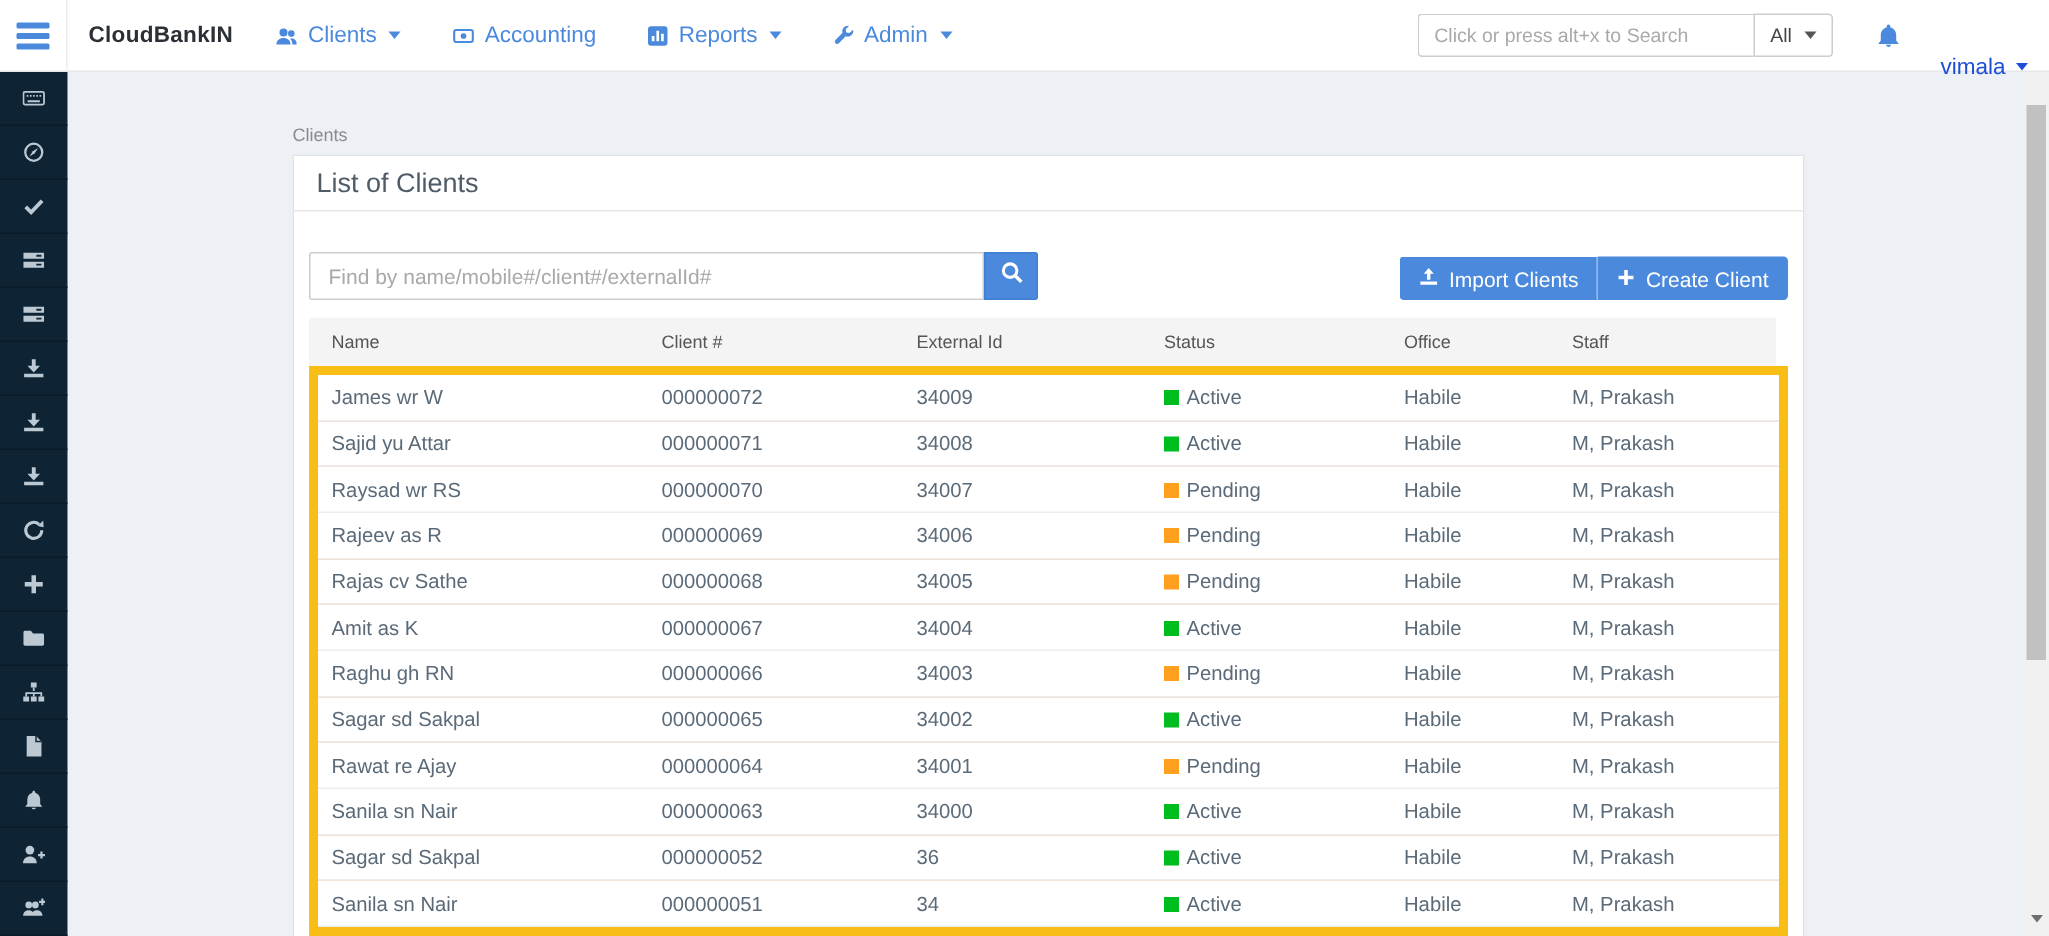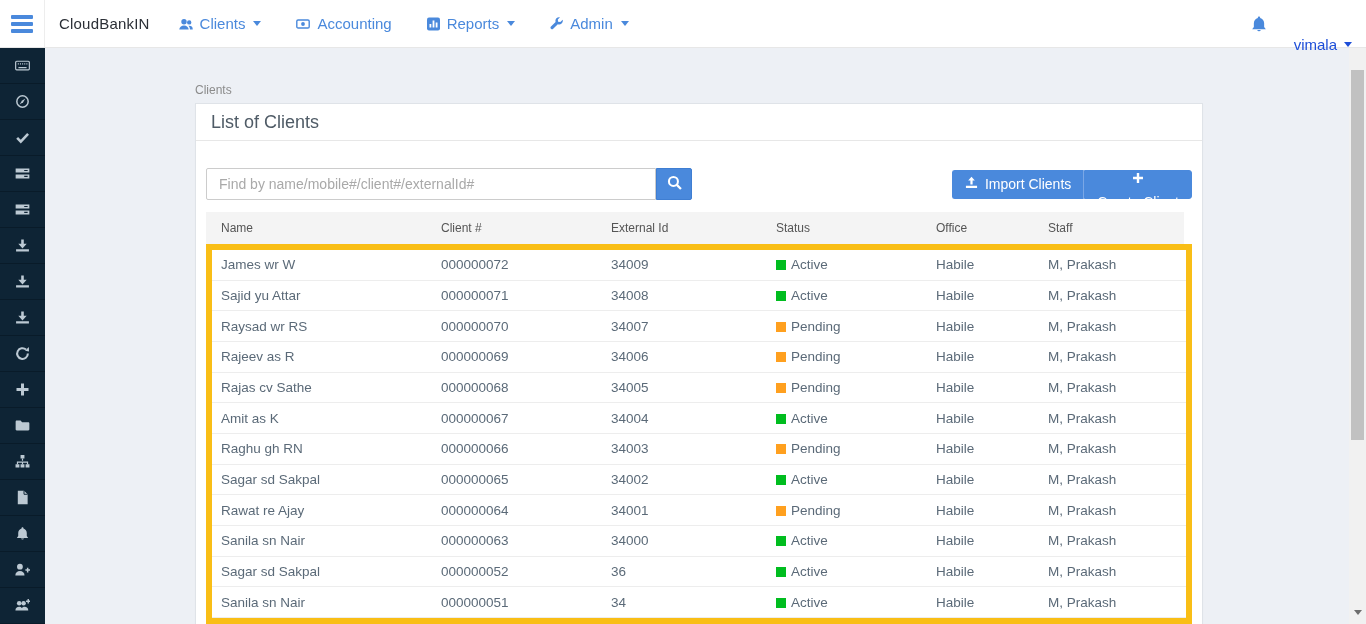--- a/index.html
+++ b/index.html
@@ -5,21 +5,21 @@
   * { margin:0; padding:0; box-sizing:border-box; }
   html,body { width:1366px; height:624px; overflow:hidden;
     font-family:"Liberation Sans","DejaVu Sans",sans-serif; background:#edf0f5; }
 
   
   .topnav { position:absolute; top:0; left:0; width:1366px; height:48px; background:#fff;
     border-bottom:1px solid #e7e7e7; display:flex; align-items:center; z-index:5; }
   .hamburger { width:45px; height:47px; display:flex; flex-direction:column; justify-content:center;
     align-items:center; gap:3px; border-right:1px solid #ededed; cursor:pointer; }
   .hamburger i { display:block; width:22px; height:4px; background:#4a89dc; border-radius:1px; }
-  .brand { font-size:15px; font-weight:normal; color:#2b2f36; margin:0 28px 0 14px; letter-spacing:.2px; }
+  .brand { font-size:15px; font-weight:bold; color:#2b2f36; margin:0 28px 0 14px; letter-spacing:.2px; }
   .nav-items { display:flex; align-items:center; gap:34px; }
   .nav-item { display:flex; align-items:center; gap:6px; color:#4a89dc; font-size:15px; cursor:pointer; }
   .nav-item svg { display:block; }
   .caret { display:inline-block; width:0; height:0; border-left:4px solid transparent;
     border-right:4px solid transparent; border-top:5px solid currentColor; margin-left:2px; }
   .nav-right { margin-left:auto; display:flex; align-items:center; margin-right:14px; }
   .nav-search { display:flex; align-items:stretch; height:29px; }
   .nav-search input { width:224px; border:1px solid #ccc; border-right:none; border-radius:3px 0 0 3px;
     padding:0 10px; font-size:13px; color:#555; outline:none; font-family:inherit; }
   .nav-search input::placeholder { color:#a9a9a9; }
@@ -36,32 +36,32 @@
   .side-item svg { display:block; }
 
   
   .content { position:absolute; top:48px; left:45px; width:1304px; height:576px; background:#edf0f5; overflow:hidden; }
   .breadcrumb { position:absolute; top:35px; left:150px; font-size:12px; color:#8b8b8b; }
   .panel { position:absolute; top:55px; left:150px; width:1008px; height:600px; background:#fff;
     border:1px solid #dfe3e8; box-shadow:0 1px 1px rgba(0,0,0,.04); }
   .panel-heading { height:37px; line-height:37px; padding:0 15px; font-size:18px; color:#4f5b66;
     border-bottom:1px solid #e7e7e7; }
   .panel-body { padding:27px 10px 0 10px; }
-  .toolbar { display:flex; align-items:center; }
+  .toolbar { display:flex; align-items:flex-end; }
   .find-group { display:flex; height:32px; }
   .find-group input { width:450px; border:1px solid #ccc; border-radius:2px 0 0 2px; padding:0 12px;
     font-size:14px; color:#555; outline:none; font-family:inherit; }
   .find-group input::placeholder { color:#a9a9a9; }
   .find-btn { width:36px; background:#4a89dc; border:1px solid #3f7ed2; border-radius:0 2px 2px 0;
     display:flex; align-items:center; justify-content:center; cursor:pointer; }
   .toolbar-btns { margin-left:auto; display:flex; }
   .btn-blue { display:flex; align-items:center; gap:7px; background:#4a89dc; color:#fff; font-size:14px;
     height:29px; padding:0 12px; border:1px solid #4a89dc; cursor:pointer; font-family:inherit; }
   .btn-blue.first { border-radius:3px 0 0 3px; border-right:1px solid #7aa7e6; }
-  .btn-blue.last { border-radius:0 3px 3px 0;flex-direction:column; }
+  .btn-blue.last { border-radius:0 3px 3px 0; }
 
   
   .tbl { margin-top:12px; }
   .tbl-head { display:grid; grid-template-columns:220px 170px 165px 160px 112px auto;
     height:32px; align-items:center; background:#f4f4f4; width:calc(100% - 8px); }
   .tbl-head .cell { padding-left:15px; font-size:12px; color:#555; }
   .tbl-body { border:6px solid #f9be16; background:#c2410c; }
   .trow { display:grid; grid-template-columns:220px 170px 165px 160px 112px auto;
     height:30.66px; align-items:center; border-bottom:1px solid #ededed; background:#fff; cursor:pointer; }
   .trow .cell { padding-left:9px; font-size:13.5px; color:#5b6a78; white-space:nowrap; }
@@ -120,20 +120,27 @@
           <svg width="15" height="14" viewBox="0 0 14 14" fill="#4a89dc">
             <path d="M13.2 2.8a3.7 3.7 0 0 1-4.9 4.4l-4.6 4.6a1.55 1.55 0 0 1-2.2-2.2l4.6-4.6A3.7 3.7 0 0 1 10.5.3L8.3 2.5l.3 2.2 2.2.3z"></path>
           </svg>
         </span>
       <span>Admin</span>
       <span class="caret"></span>
     </div>
   </div>
 
   <div class="nav-right">
+    <div class="nav-search">
+      <input type="text" placeholder="Click or press alt+x to Search" style="">
+      <div class="scope-btn">
+        <span>All</span>
+        <span class="caret" style="color:#555;"></span>
+      </div>
+    </div>
     <div class="bell-btn">
       <svg width="18" height="18" viewBox="0 0 14 14" fill="#4a89dc">
           <path d="M7 1.1c.5 0 .9.4.9.9v.4C9.8 2.9 11 4.6 11 6.5v2.8l1.3 1.8H1.7L3 9.3V6.5c0-1.9 1.2-3.6 3.1-4.1v-.4c0-.5.4-.9.9-.9zM5.6 11.6a1.45 1.45 0 0 0 2.8 0z"></path>
         </svg>
     </div>
     <div class="user-menu">
       <span>vimala</span>
       <span class="caret"></span>
     </div>
   </div>

